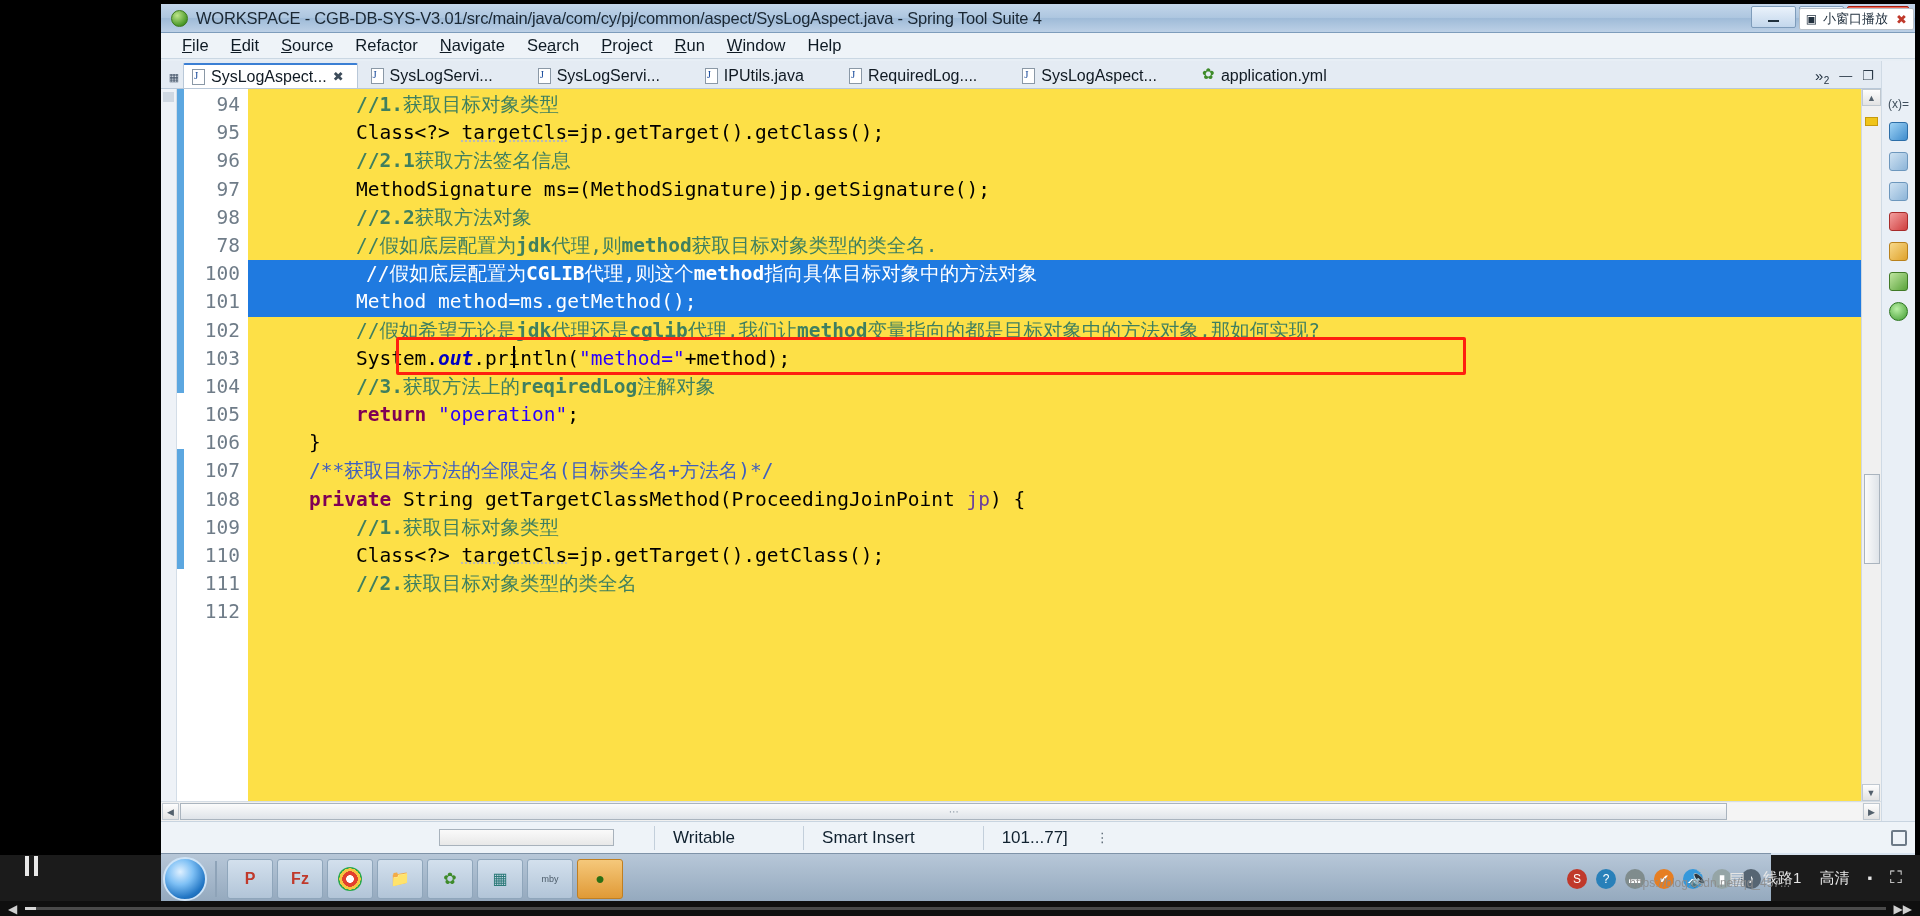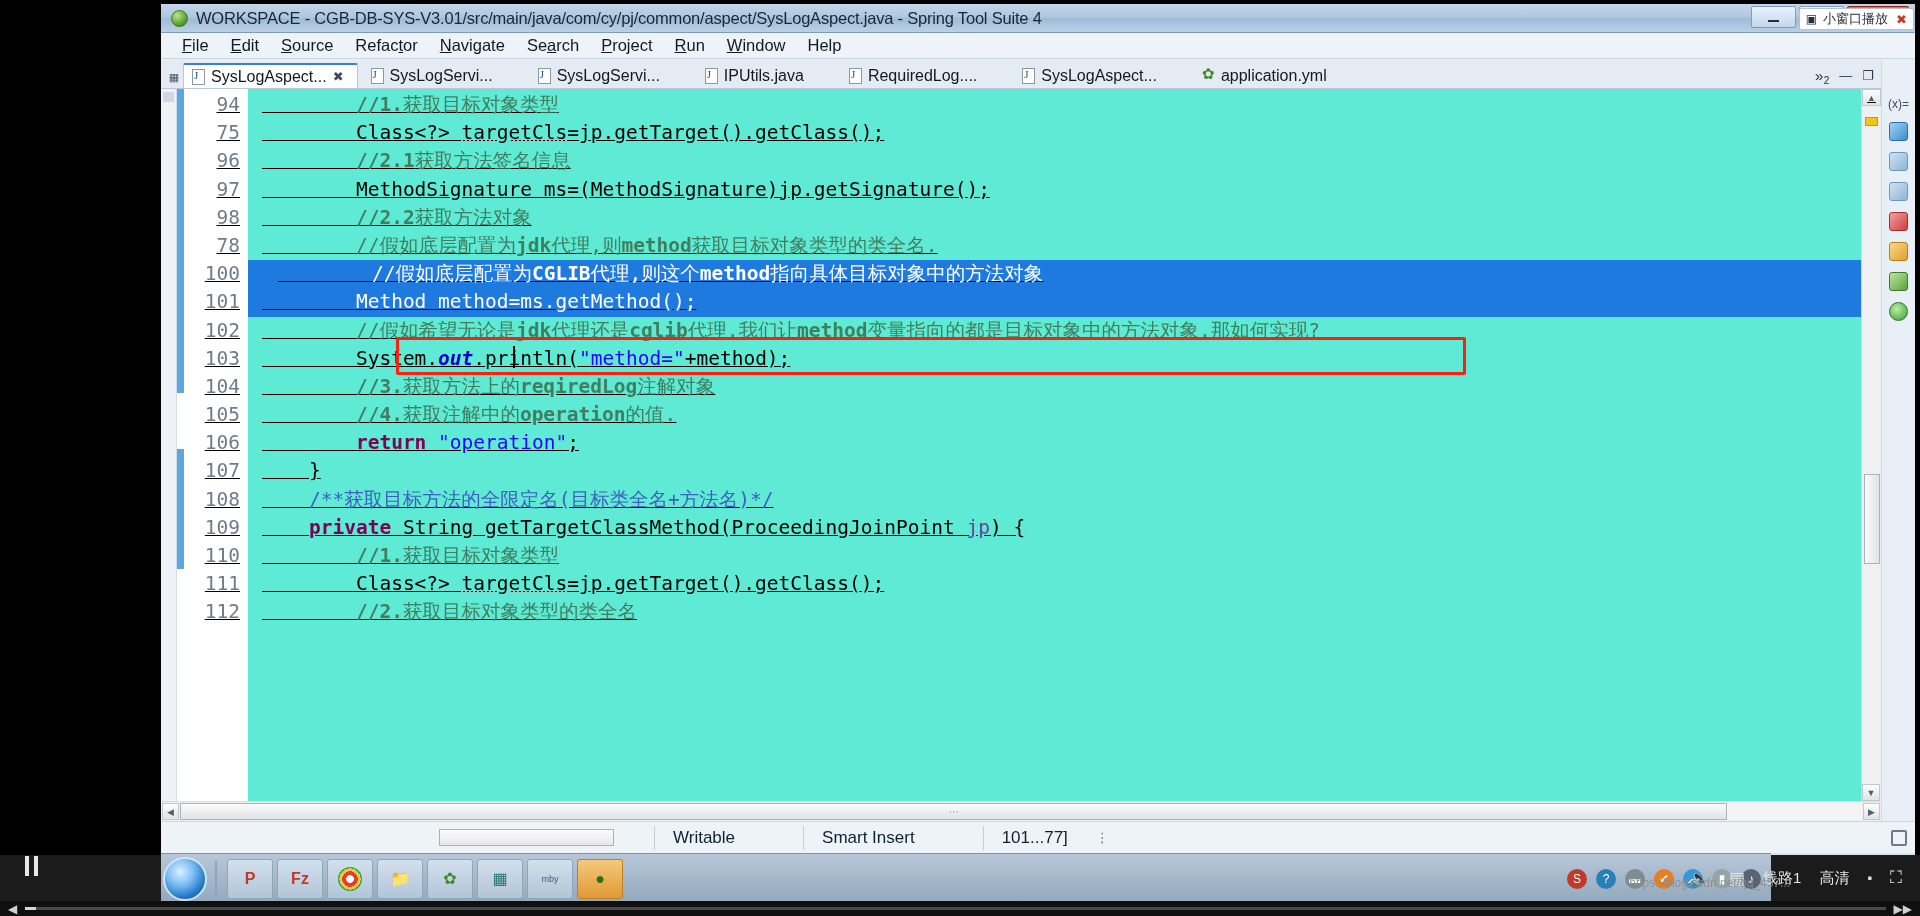--- a/index.html
+++ b/index.html
@@ -192,24 +192,23 @@
     display: flex; align-items: center; gap: 10px; padding-right: 7px; height:25px;
   }
   .tab-overflow { font-size: 15px; color: #223140; position: relative; padding-right: 6px; }
   .tab-overflow sub { font-size: 10px; position: absolute; bottom: -2px; right: 0; }
   .panel-btn { font-size: 13px; color: #2b3a48; }
 
   
   .editor-area {
     flex: 1;
     display: flex;
-    background: #5eead4;
+    background: #fde047;
     position: relative;
     min-height: 0;
-    text-decoration: underline;
   }
   .ann-ruler {
     width: 16px; background: #eef2f7; border-right: 1px solid #d3dde7;
     position: relative; flex: none;
   }
   .ann-mark {
     position: absolute; left: 2px; width: 11px; height: 12px;
     background: #5ca7e0;
   }
   .quickdiff {
@@ -533,21 +532,21 @@
             <div class="ann-mark" style="top:3px;height:10px;background:#cfd8e2"></div>
           </div>
 
           <div class="quickdiff">
             <div class="qd-bar" style="top:0px;height:304px;"></div>
             <div class="qd-bar" style="top:360px;height:120px;"></div>
           </div>
 
           <div class="gutter">
             <div class="ln">94</div>
-            <div class="ln">75</div>
+            <div class="ln">95</div>
             <div class="ln">96</div>
             <div class="ln">97</div>
             <div class="ln">98</div>
             <div class="ln">78</div>
             <div class="ln">100</div>
             <div class="ln">101</div>
             <div class="ln">102</div>
             <div class="ln">103</div>
             <div class="ln">104</div>
             <div class="ln">105</div>
@@ -560,26 +559,25 @@
             <div class="ln">112</div>
           </div>
 
           <div class="code" id="code-lines">
               <div class="line" style="position: relative;"><span>        </span><span class="cmb">//1.</span><span class="cm">获取目标对象类型</span></div>
               <div class="line" style="position: relative;"><span>        </span><span class="plain">Class&lt;?&gt; </span><span class="var">targetCls</span><span class="plain">=jp.getTarget().getClass();</span></div>
               <div class="line" style="position: relative;"><span>        </span><span class="cmb">//2.1</span><span class="cm">获取方法签名信息</span></div>
               <div class="line" style="position: relative;"><span>        </span><span class="plain">MethodSignature ms=(MethodSignature)jp.getSignature();</span></div>
               <div class="line" style="position: relative;"><span>        </span><span class="cmb">//2.2</span><span class="cm">获取方法对象</span></div>
               <div class="line" style="position: relative;"><span>        </span><span class="cm">//</span><span class="cm">假如底层配置为</span><span class="cmb">jdk</span><span class="cm">代理,则</span><span class="cmb">method</span><span class="cm">获取目标对象类型的类全名.</span></div>
-              <div class="line sel" style="position: relative; margin-left: -14px; padding-left: 30px;"><span>        </span><span class="cm">//</span><span class="cm">假如底层配置为</span><span class="cmb">CGLIB</span><span class="cm">代理,则这个</span><span class="cmb">method</span><span class="cm">指向具体目标对象中的方法对象</span></div>
+              <div class="line sel" style="position: relative; margin-left: -14px; padding-left: 24px;"><span>        </span><span class="cm">//</span><span class="cm">假如底层配置为</span><span class="cmb">CGLIB</span><span class="cm">代理,则这个</span><span class="cmb">method</span><span class="cm">指向具体目标对象中的方法对象</span></div>
               <div class="line sel" style="position: relative; margin-left: -14px; padding-left: 14px;"><span>        </span><span class="plain">Method method=ms.getMethod();</span></div>
               <div class="line" style="position: relative;"><span>        </span><span class="cm">//</span><span class="cm">假如希望无论是</span><span class="cmb">jdk</span><span class="cm">代理还是</span><span class="cmb">cglib</span><span class="cm">代理,我们让</span><span class="cmb">method</span><span class="cm">变量指向的都是目标对象中的方法对象,那如何实现?</span></div>
               <div class="line" style="position: relative;"><span>        </span><span class="plain">System.</span><span class="fld">out</span><span class="plain">.println(</span><span class="str">"method="</span><span class="plain">+method);</span></div>
               <div class="line" style="position: relative;"><span>        </span><span class="cmb">//3.</span><span class="cm">获取方法上的</span><span class="cmb">reqiredLog</span><span class="cm">注解对象</span></div>
-              <div class="line" style="position: relative;"><span>        </span><span class="cmb">//4.</span><span class="cm">获取注解中的</span><span class="cmb">operation</span><span class="cm">的值.</span></div>
               <div class="line" style="position: relative;"><span>        </span><span class="kw">return </span><span class="str">"operation"</span><span class="plain">;</span></div>
               <div class="line" style="position: relative;"><span>    </span><span class="plain">}</span></div>
               <div class="line" style="position: relative;"><span>    </span><span class="jdoc">/**获取目标方法的全限定名(目标类全名+方法名)*/</span></div>
               <div class="line" style="position: relative;"><span>    </span><span class="kw">private </span><span class="plain">String getTargetClassMethod(ProceedingJoinPoint </span><span class="param">jp</span><span class="plain">) {</span></div>
               <div class="line" style="position: relative;"><span>        </span><span class="cmb">//1.</span><span class="cm">获取目标对象类型</span></div>
               <div class="line" style="position: relative;"><span>        </span><span class="plain">Class&lt;?&gt; </span><span class="var">targetCls</span><span class="plain">=jp.getTarget().getClass();</span></div>
               <div class="line" style="position: relative;"><span>        </span><span class="cmb">//2.</span><span class="cm">获取目标对象类型的类全名</span></div>
 
           <div class="redbox" style="left: 148px; top: 247.8px; width: 1070px; height: 38.2px;"></div>
               <div class="caret" style="left: 265px; top: 256.8px; height: 22px;"></div>

